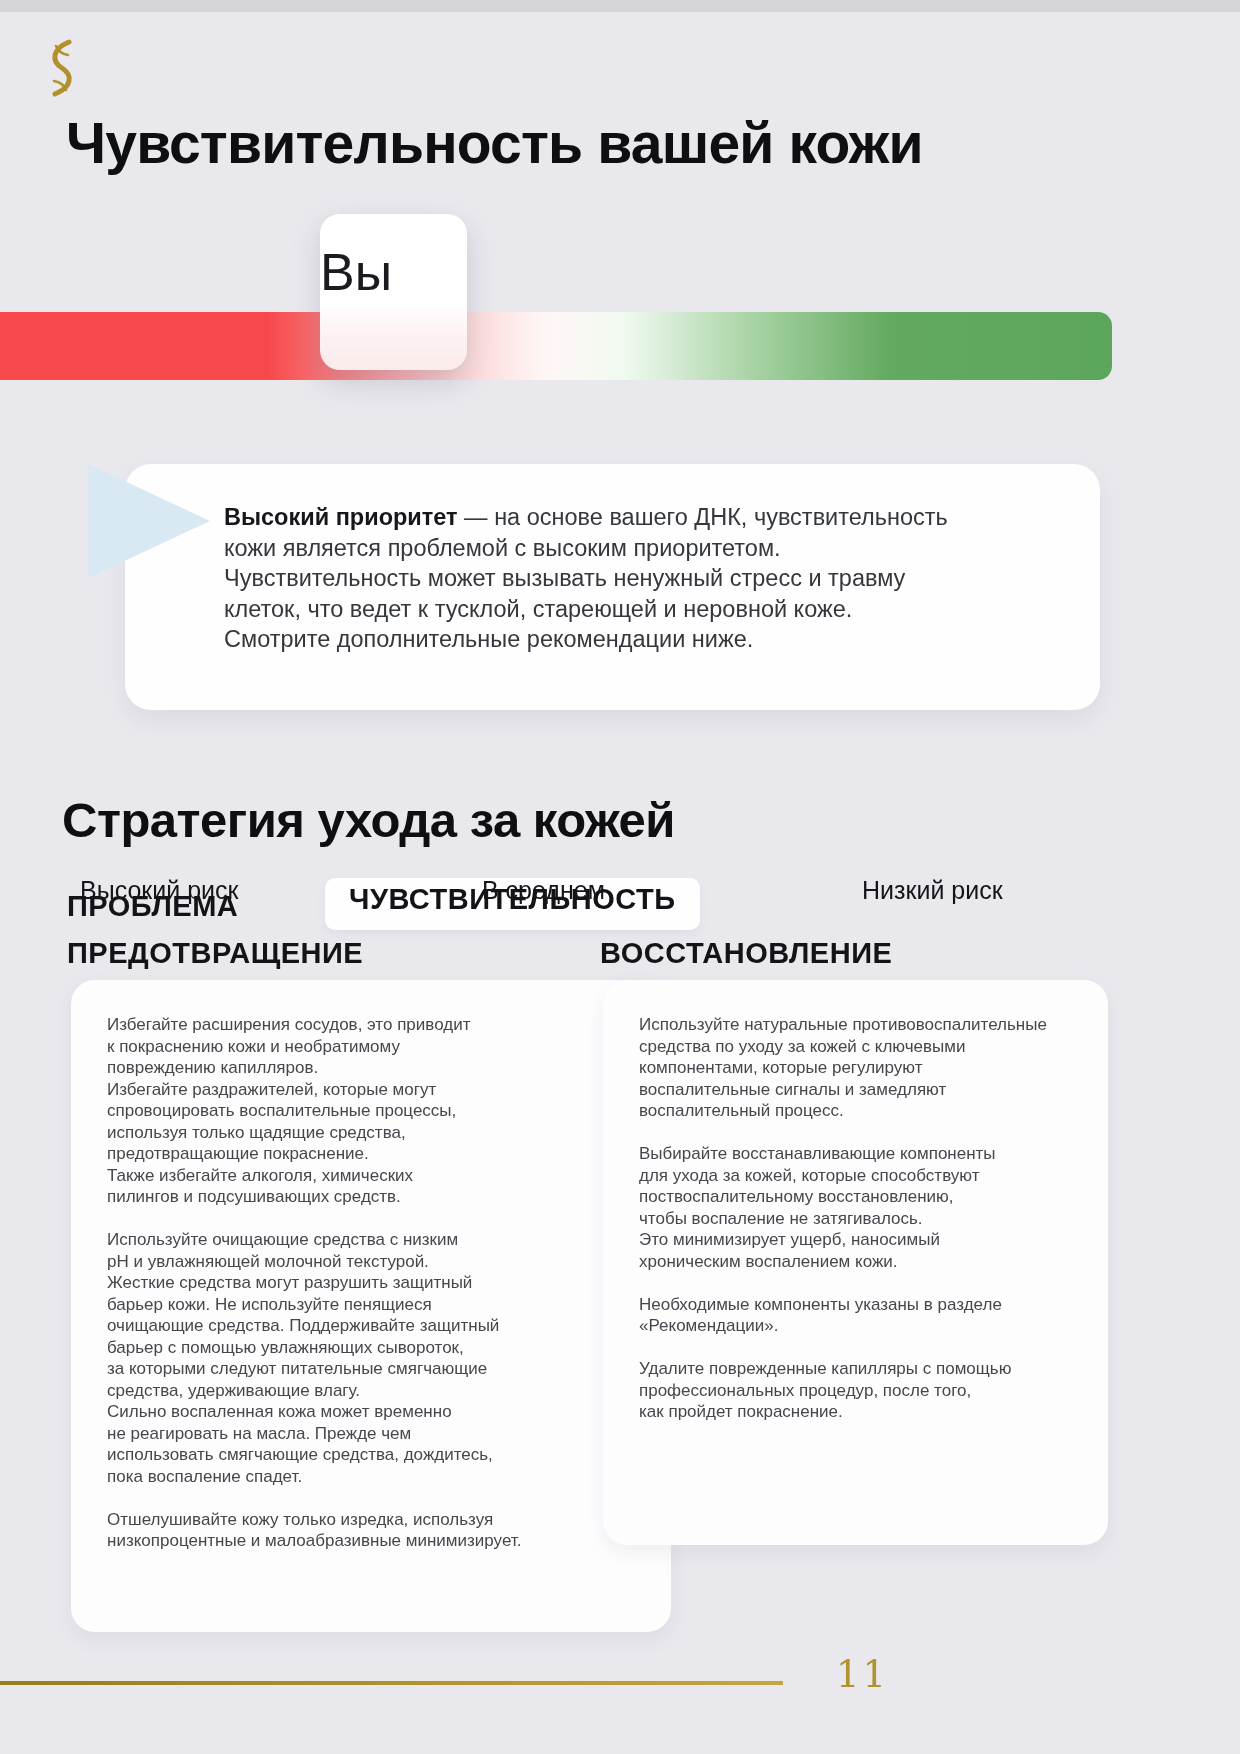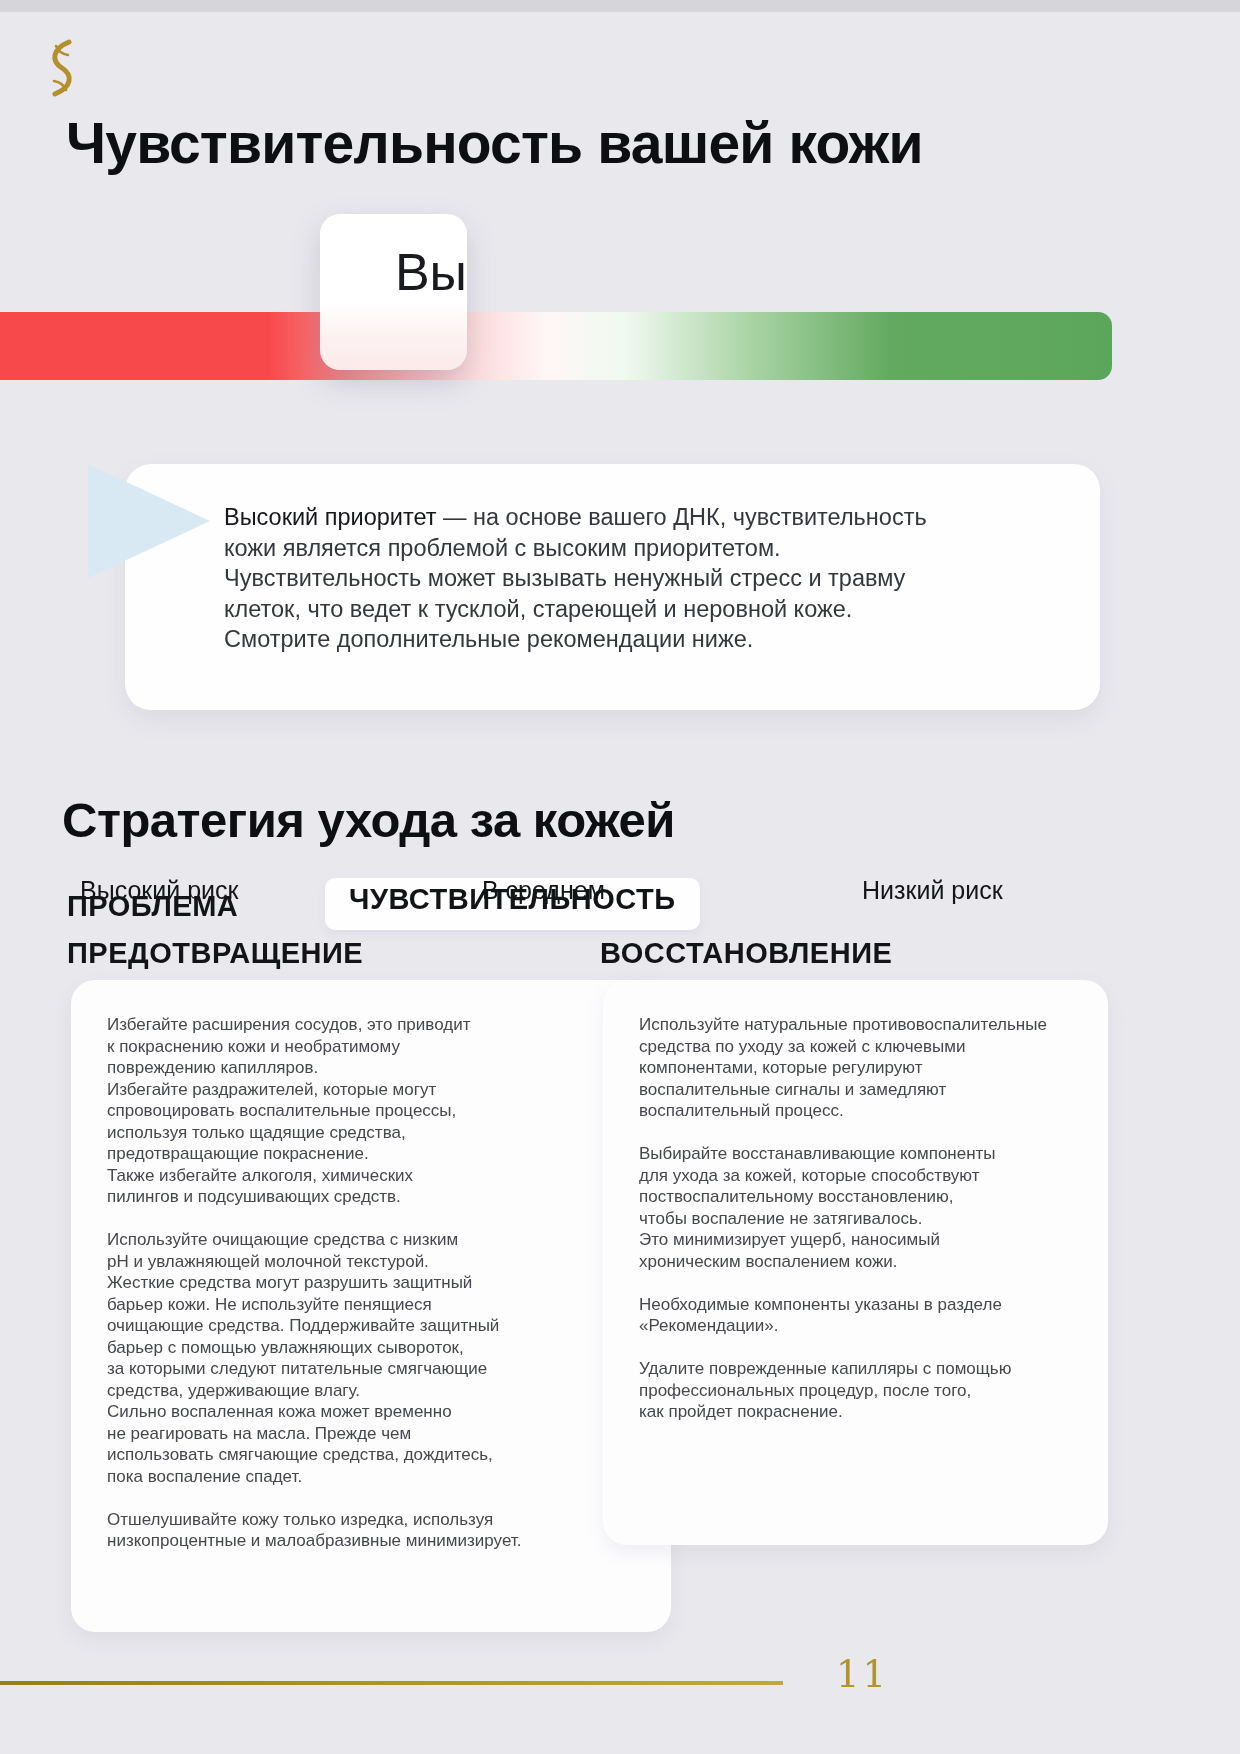--- a/index.html
+++ b/index.html
@@ -24,39 +24,39 @@
   }
   .risk-label {
     position:absolute; top:50%; transform:translateY(-44%);
     font-size:25px; color:#141519; white-space:nowrap; z-index:2;
   }
   .risk-label.high { left:80px; }
   .risk-label.mid  { left:482px; }
   .risk-label.low  { left:862px; }
   .you-box {
     position:absolute; left:320px; top:202px; width:147px; height:156px;
-    border-radius:20px; z-index:3; text-align:right;
+    border-radius:20px; z-index:3; text-align:left;
     background:linear-gradient(180deg,#ffffff 0%,#ffffff 56%,#fdf2f2 78%,#fbeaea 100%);
     box-shadow:0 12px 28px rgba(120,120,145,.28);
   }
   .you-box .you-text {
     display:inline-block; margin-top:32px; font-size:52px; font-weight:500;
     color:#1a1b1f; line-height:1;
   }
   
   .priority-card {
     position:absolute; left:125px; top:452px; width:975px; height:246px;
     background:#fefefe; border-radius:26px; z-index:1;
     box-shadow:0 10px 22px rgba(140,140,165,.14);
   }
   .priority-card .card-text {
     position:absolute; left:99px; top:38px; right:34px; margin:0;
     font-size:23.5px; line-height:30.5px; color:#34373c; white-space:pre-line;
   }
-  .priority-card .card-text strong { color:#16171b; font-weight:400; }
+  .priority-card .card-text strong { color:#16171b; font-weight:700; }
   .priority-arrow {
     position:absolute; left:88px; top:452px; width:0; height:0; z-index:2;
     border-top:57px solid transparent; border-bottom:57px solid transparent;
     border-left:122px solid #d9e9f3;
   }
   
   .section-title {
     position:absolute; left:62px; top:780px; margin:0;
     font-size:49px; font-weight:800; letter-spacing:-0.5px; color:#0e0f12;
   }

